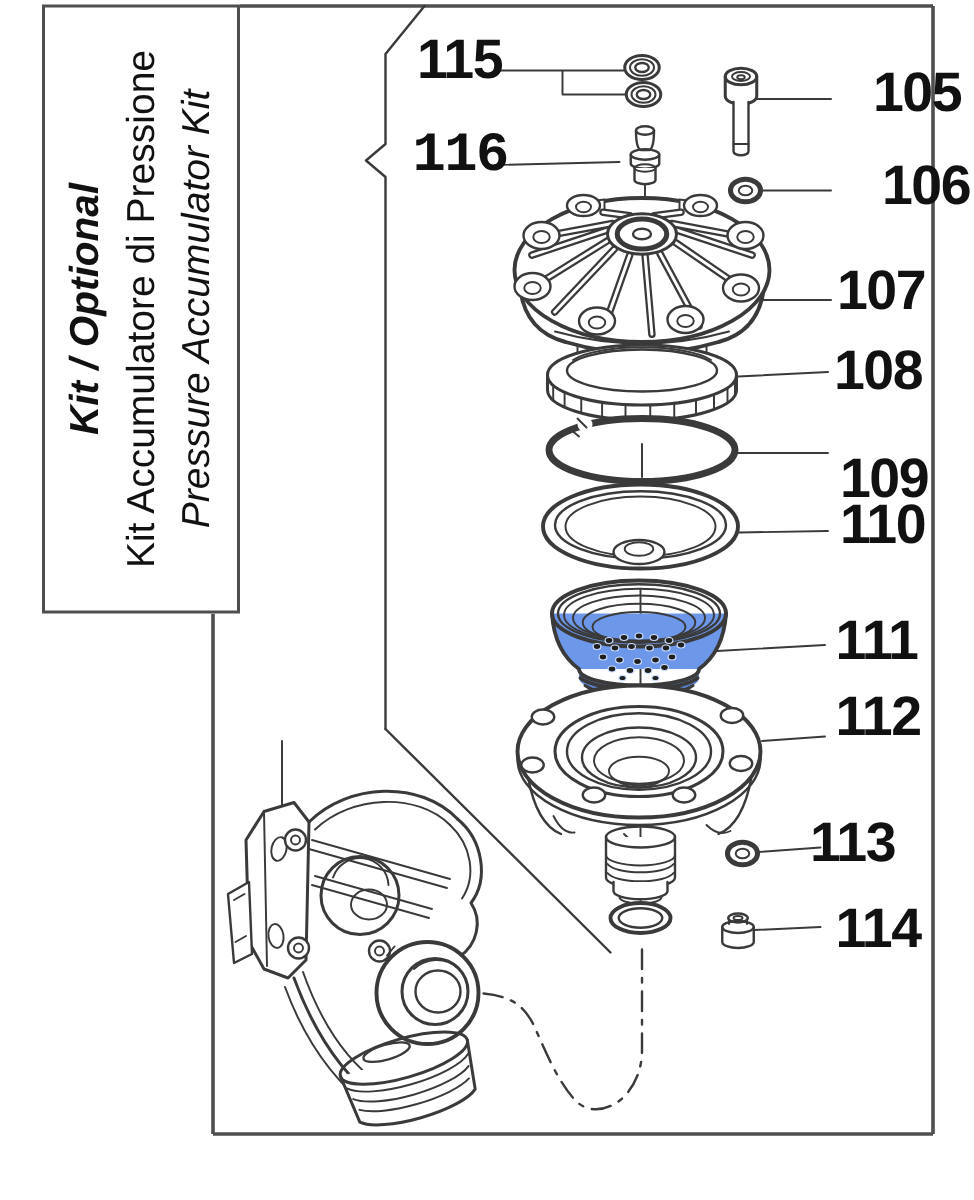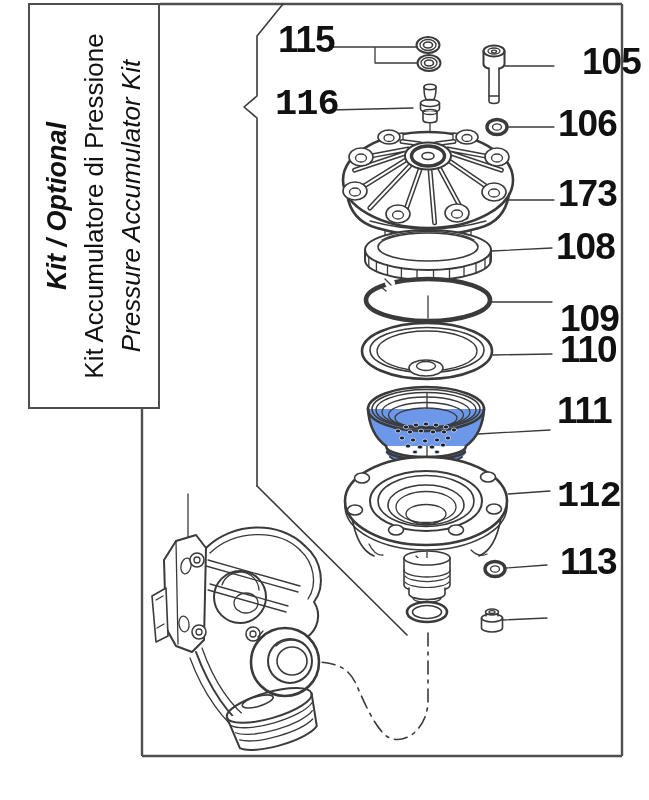--- a/index.html
+++ b/index.html
@@ -297,21 +297,22 @@
     <div class="kitinner">
       <div class="kl1">Kit / Optional</div>
       <div class="kl2">Kit Accumulatore di Pressione</div>
       <div class="kl3">Pressure Accumulator Kit</div>
     </div>
   </div>
 
   <div class="pn" style="left:278px;top:21px;">115</div>
   <div class="pn" style="left:275px;top:86px;font-family:Liberation Mono, monospace;">116</div>
   <div class="pn" style="left:558px;top:43px;margin-left:24px;">105</div>
-  <div class="pn" style="left:558px;top:105px;">106</div>
-  <div class="pn" style="left:558px;top:175px;">173</div>
+  <div class="pn" style="left:588px;top:105px;">106</div>
+  <div class="pn" style="left:558px;top:175px;">107</div>
   <div class="pn" style="left:556px;top:228px;">108</div>
   <div class="pn" style="left:560px;top:280px;margin-top:20px;">109</div>
   <div class="pn" style="left:560px;top:331px;">110</div>
-  <div class="pn" style="left:557px;top:392px;">111</div>
-  <div class="pn" style="left:557px;top:478px;font-family:Liberation Mono, monospace;">112</div>
-  <div class="pn" style="left:560px;top:543px;">113</div>
+  <div class="pn" style="left:557px;top:408px;">111</div>
+  <div class="pn" style="left:557px;top:459px;">112</div>
+  <div class="pn" style="left:540px;top:543px;">113</div>
+  <div class="pn" style="left:557px;top:600px;">114</div>
 </div>
 
 </body></html>

